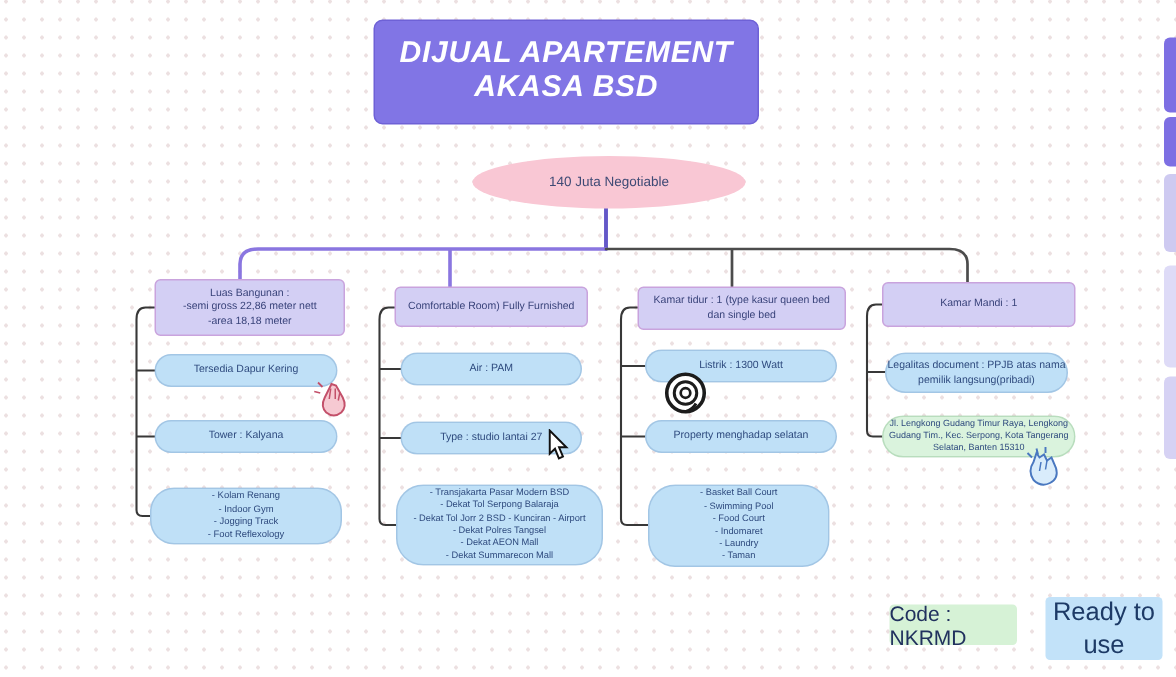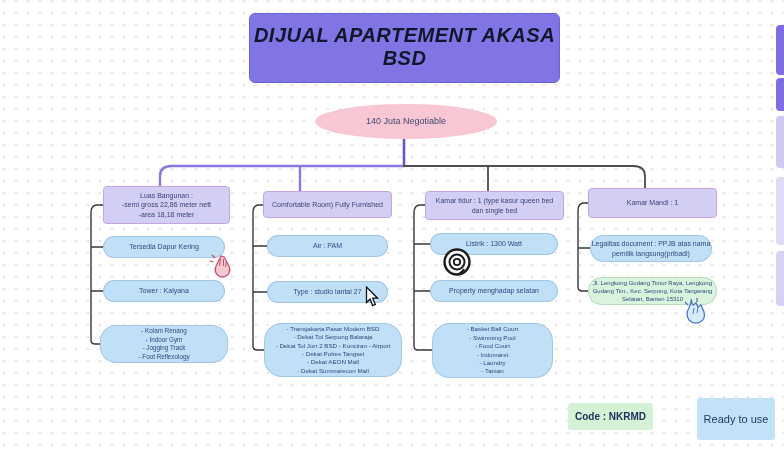--- a/index.html
+++ b/index.html
@@ -5,22 +5,22 @@
   html,body{margin:0;padding:0;}
   body{font-family:"Liberation Sans",sans-serif;}
   #canvas{
     position:relative;width:784px;height:451px;overflow:hidden;
     background-color:#ffffff;
     background-image:radial-gradient(#ece0e1 1.1px, transparent 1.4px);
     background-size:12px 12px;background-position:10px 7px;
   }
   .abs{position:absolute;box-sizing:border-box;}
   #title-node{
-    left:249px;top:13px;width:311px;height:70px;background:#8175e5;
-    border:1px solid #6e61d6;border-radius:6px;color:#0f172a;
+    left:249px;top:13px;width:257px;height:70px;background:#8175e5;
+    border:1px solid #6e61d6;border-radius:6px;color:#ffffff;
     font-size:20px;font-weight:bold;font-style:italic;letter-spacing:.5px;
     text-align:center;padding-top:10px;
   }
   #price-ellipse{
     left:315px;top:104px;width:182px;height:35px;border-radius:50%;
     background:#f9c7d4;color:#3e4a75;font-size:9px;text-align:center;
     line-height:35px;
   }
   .parent-node{
     background:#d3cff4;border:1px solid #c9a3dd;border-radius:4px;
@@ -43,26 +43,26 @@
   #c1c{left:100px;top:325px;width:128px;height:38px;font-size:6.3px;border-radius:16px;}
   #c2a{left:267px;top:235px;width:121px;height:22px;}
   #c2b{left:267px;top:281px;width:121px;height:22px;}
   #c2c{left:264px;top:323px;width:138px;height:54px;}
   #c3a{left:430px;top:233px;width:128px;height:22px;}
   #c3b{left:430px;top:280px;width:128px;height:22px;}
   #c3c{left:432px;top:323px;width:121px;height:55px;}
   #c4a{left:590px;top:235px;width:122px;height:27px;}
   #c4b{left:588px;top:277px;width:129px;height:28px;}
   #code-box{
-    left:568px;top:403px;width:85px;height:27px;background:#d6f2d6;border-radius:3px;
-    color:#21315e;font-size:10px;display:flex;align-items:center;justify-content:center;font-weight:bold;
+    left:593px;top:403px;width:85px;height:27px;background:#d6f2d6;border-radius:3px;
+    color:#21315e;font-size:14px;display:flex;align-items:center;justify-content:center;
   }
   #ready-box{
     left:697px;top:398px;width:78px;height:42px;background:#c2e2f9;border-radius:3px;
-    color:#1d3a66;font-size:11px;text-align:center;display:flex;align-items:center;
+    color:#1d3a66;font-size:17px;text-align:center;display:flex;align-items:center;
     justify-content:center;line-height:1.3;
   }
   .edge-item{left:776px;width:8px;border-radius:4px 0 0 4px;}
   #edge1{top:25px;height:50px;background:#7d6fe3;}
   #edge2{top:78px;height:33px;background:#7d6fe3;}
   #edge3{top:116px;height:52px;background:#cecaf1;}
   #edge4{top:177px;height:68px;background:#dedbf7;}
   #edge5{top:251px;height:55px;background:#d6d2f4;}
   svg{display:block;}
   #connector-svg{left:0;top:0;pointer-events:none;}

